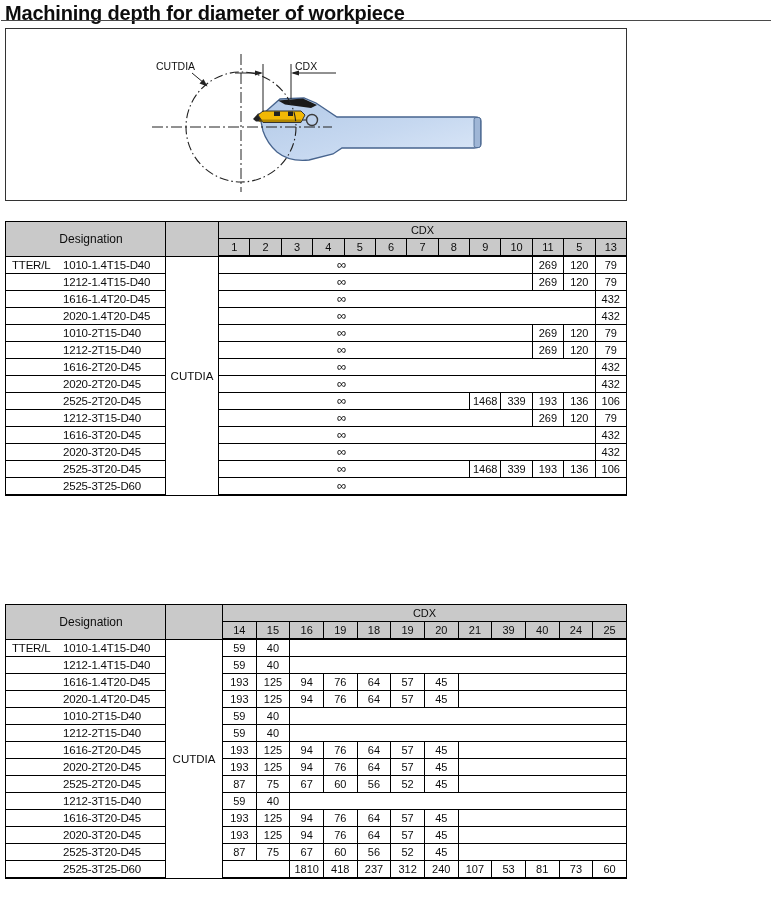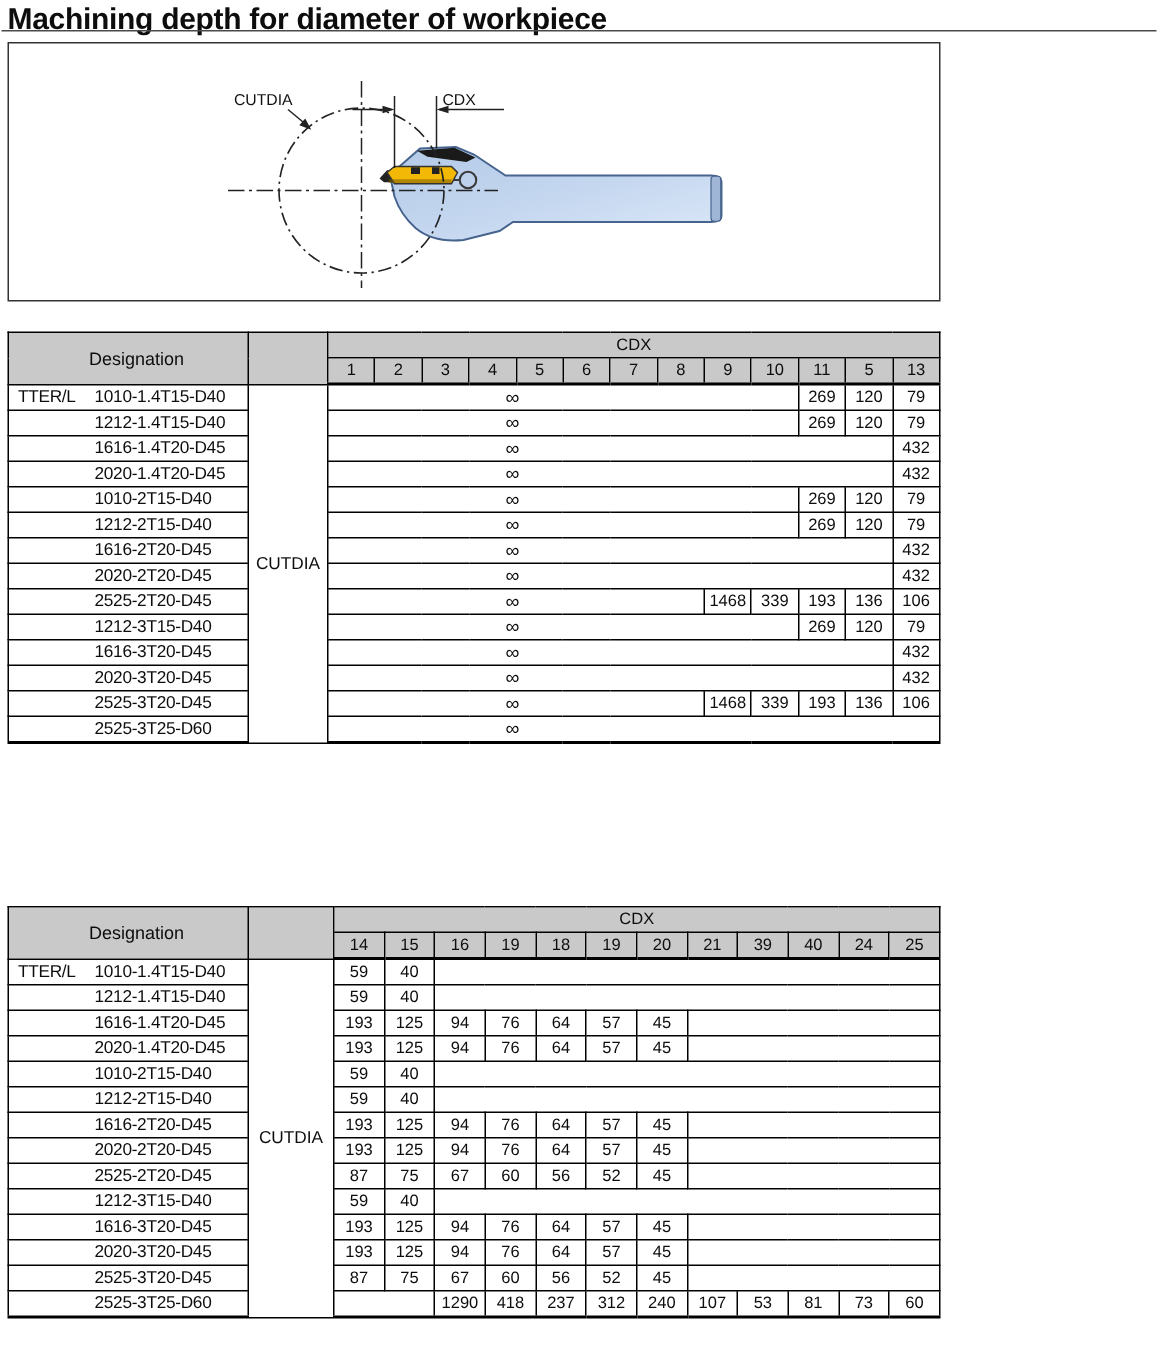--- a/index.html
+++ b/index.html
@@ -369,21 +369,21 @@
         <td>67</td>
         <td>60</td>
         <td>56</td>
         <td>52</td>
         <td>45</td>
         <td colspan="5"></td>
       </tr>
       <tr>
         <td class="desig"><span class="prefix"></span><span>2525-3T25-D60</span></td>
         <td colspan="2"></td>
-        <td>1290</td>
+        <td>1810</td>
         <td>418</td>
         <td>237</td>
         <td>312</td>
         <td>240</td>
         <td>107</td>
         <td>53</td>
         <td>81</td>
         <td>73</td>
         <td>60</td>
       </tr>

